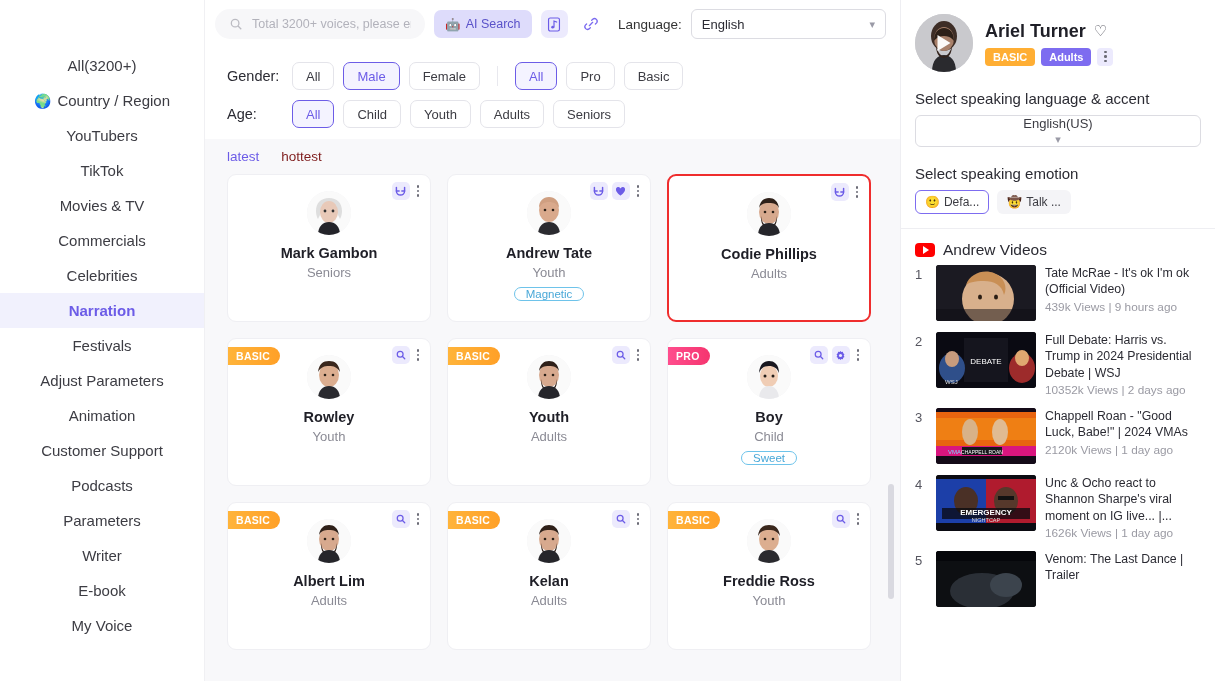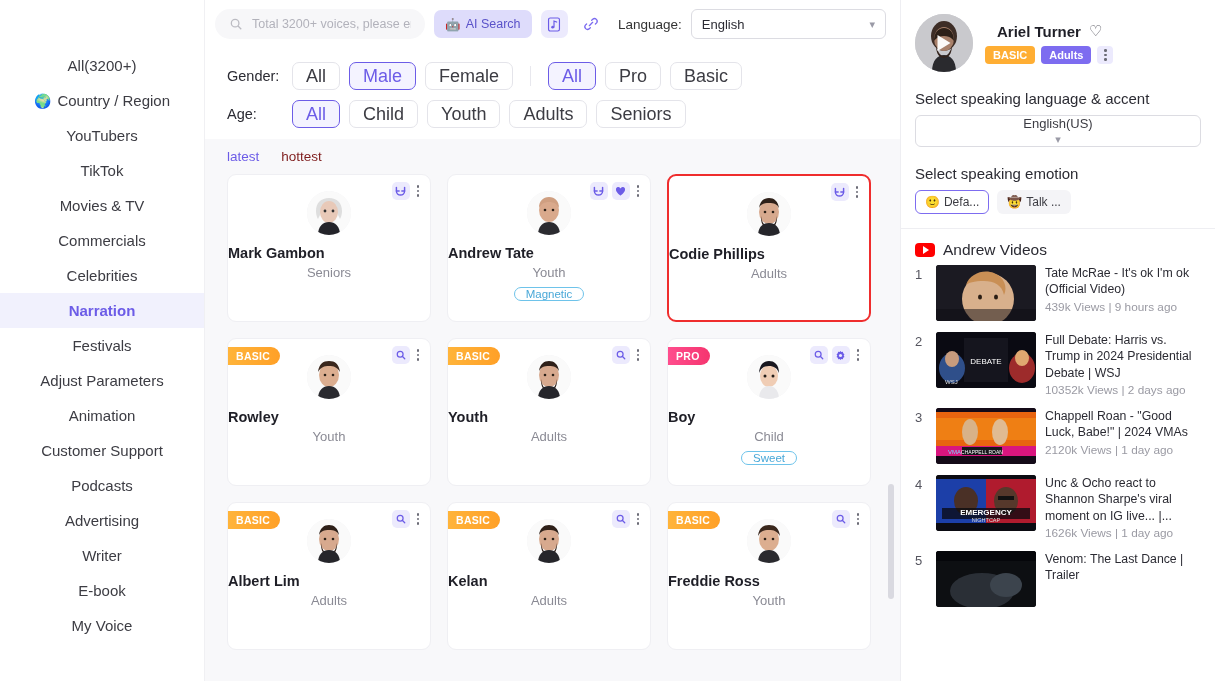--- a/index.html
+++ b/index.html
@@ -90,21 +90,21 @@
     padding: 9px 0 6px 22px;
     background: #fff;
     flex: 0 0 auto;
   }
   .filter-row { display: flex; align-items: center; gap: 9px; height: 38px; }
   .filter-label { font-size: 14.5px; color: #2b2b33; width: 56px; flex: 0 0 56px; }
   .pill {
     min-width: 40px; height: 28px; padding: 0 13px;
     border: 1px solid #e4e4ea; border-radius: 7px; background: #fff;
     display: flex; align-items: center; justify-content: center;
-    font-size: 18px; color: #3c3c43; cursor: pointer; white-space: nowrap;
+    font-size: 13px; color: #3c3c43; cursor: pointer; white-space: nowrap;
   }
   .pill.sel { border-color: #6c5ce7; color: #6c5ce7; background: #f4f3ff; }
   .divider-v { width: 1px; height: 20px; background: #e8e8ee; margin: 0 8px; }
 
   
   .cards-area {
     flex: 1 1 auto; background: #f8f8fa;
     padding: 10px 0 0 0; position: relative; overflow: hidden;
   }
   .sorttabs { display: flex; gap: 22px; padding: 0 0 10px 22px; }
@@ -147,21 +147,21 @@
   }
   .dots { display: flex; flex-direction: column; gap: 2px; padding: 0 3px; cursor: pointer;}
   .dots i { width: 2.5px; height: 2.5px; border-radius: 50%; background: #6b6b76; display: block; }
   .avatar-wrap {
     width: 44px; height: 44px; margin: 16px auto 0;
     border-radius: 50%; overflow: hidden;
     background: #f2f2f5; position: relative;
   }
   .avatar-wrap svg { display: block; }
   .card-name {
-    font-size: 14.5px; font-weight: bold; color: #1f1f27;
+    text-align: center; font-size: 14.5px; font-weight: bold; color: #1f1f27;
     margin-top: 10px;
   }
   .card-age { text-align: center; font-size: 13px; color: #8a8a94; margin-top: 4px; }
   .tag {
     margin: 7px auto 0; width: fit-content;
     border: 1px solid #6ec3ea; color: #49a8d8; border-radius: 11px;
     font-size: 11.5px; padding: 0 11px; background: #fff;
   }
   .scrollbar-track {
     position: absolute; right: 6px; top: 0; bottom: 0; width: 6px;
@@ -182,21 +182,21 @@
   .p-avatar {
     width: 58px; height: 58px; border-radius: 50%; overflow: hidden;
     background: #c9c9cd; position: relative; flex: 0 0 58px;
   }
   .play-tri {
     position: absolute; left: 50%; top: 50%; transform: translate(-50%,-50%);
     width: 0; height: 0; border-left: 13px solid rgba(255,255,255,.95);
     border-top: 8px solid transparent; border-bottom: 8px solid transparent;
   }
   .p-name-row { display: flex; align-items: center; gap: 8px; }
-  .p-name { font-size: 15px; font-weight: bold; color: #1f1f27; margin-left: 12px; }
+  .p-name { font-size: 18px; font-weight: bold; color: #1f1f27; }
   .heart { color: #55555f; font-size: 15px; cursor: pointer; }
   .p-badges { display: flex; align-items: center; gap: 6px; margin-top: 6px; }
   .chip {
     height: 18px; border-radius: 4px; padding: 0 8px;
     display: flex; align-items: center; font-size: 11px; font-weight: bold; color: #fff;
   }
   .chip-dots {
     width: 16px; height: 18px; background: #eceafd; border-radius: 4px;
     display: flex; flex-direction: column; align-items: center; justify-content: center;
     gap: 2px; cursor: pointer;
@@ -283,21 +283,21 @@
       <div class="nav-item">
         <span>Animation</span>
       </div>
       <div class="nav-item">
         <span>Customer Support</span>
       </div>
       <div class="nav-item">
         <span>Podcasts</span>
       </div>
       <div class="nav-item">
-        <span>Advertising</span>
+        <span>Parameters</span>
       </div>
       <div class="nav-item">
         <span>Writer</span>
       </div>
       <div class="nav-item">
         <span>E-book</span>
       </div>
       <div class="nav-item">
         <span>My Voice</span>
       </div>

